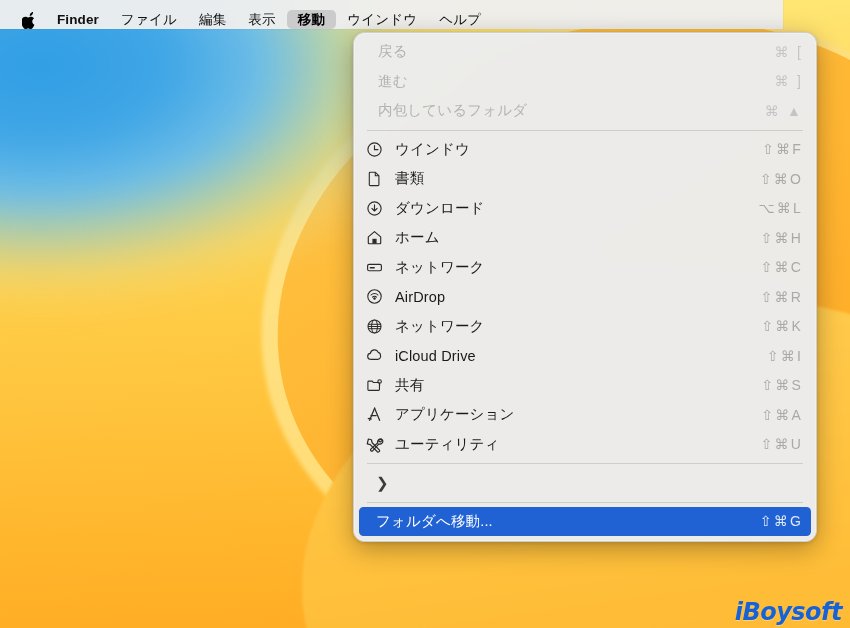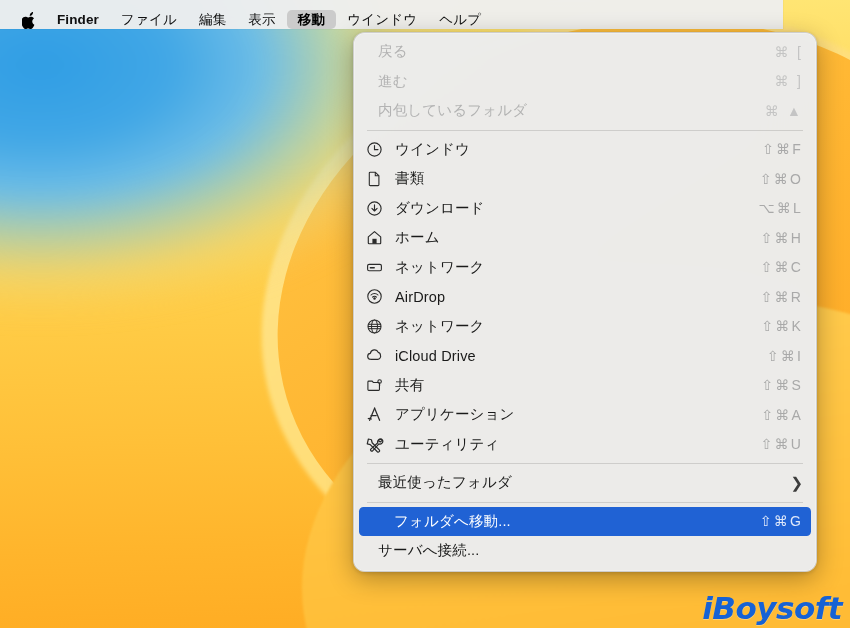--- a/index.html
+++ b/index.html
@@ -121,21 +121,21 @@
     padding:0 13px 0 12px;
     font-size:14.5px;
     color:#1a1a1a;
     white-space:nowrap;
   }
   .menu-row.disabled { color:#b3b3b3; }
   .menu-row.selected {
     background:#2062d4;
     color:#ffffff;
     margin:0 5px;
-    padding:0 8px 0 23px;
+    padding:0 8px 0 5px;
     border-radius:4.5px;
   }
   .menu-row .mi-icon {
     width:24px;
     min-width:24px;
     display:flex;
     align-items:center;
     justify-content:flex-start;
     margin-right:5px;
   }
@@ -161,21 +161,21 @@
     background:rgba(0,0,0,0.13);
     margin:4px 13px 4px 13px;
   }
   .no-icon-pad { padding-left:12px; }
 
   
   #watermark {
     position:absolute;
     right:8px; bottom:2px;
     font-family:"DejaVu Sans","Liberation Sans",sans-serif;
-    font-size:31px;
+    font-size:24px;
     font-weight:bold;
     font-style:italic;
     color:#1762d4;
     letter-spacing:-0.5px;
     z-index:40;
     text-shadow:0 1px 0 rgba(255,255,255,0.30);
     user-select:none;
   }
 </style>
 </head>
@@ -346,31 +346,27 @@
           <path d="M15.6 3.2a2.9 2.9 0 00-4.0 3.6l-7.0 6.3a1.3 1.3 0 001.8 1.8l6.3-7.0a2.9 2.9 0 003.6-4.0l-1.9 1.9-1.6-0.4-0.4-1.6z" fill="none" stroke="#2b2b2b" stroke-width="1.2" stroke-linejoin="round" transform="translate(0.2,0)"></path>
         </svg>
       </span>
       <span class="mi-label">ユーティリティ</span>
       <span class="mi-shortcut">⇧⌘U</span>
     </div>
 
     <div class="menu-sep"></div>
 
     <div class="menu-row">
-      <span class="mi-label no-icon-pad">最近使ったフォルダ</span>
       <span class="mi-chevron">❯</span>
     </div>
 
     <div class="menu-sep"></div>
 
     <div class="menu-row selected">
       <span class="mi-label no-icon-pad">フォルダへ移動...</span>
       <span class="mi-shortcut">⇧⌘G</span>
     </div>
-    <div class="menu-row">
-      <span class="mi-label no-icon-pad">サーバへ接続...</span>
-    </div>
 
   </div>
 
   <div id="watermark">iBoysoft</div>
 
 </div>
 
 </body></html>

